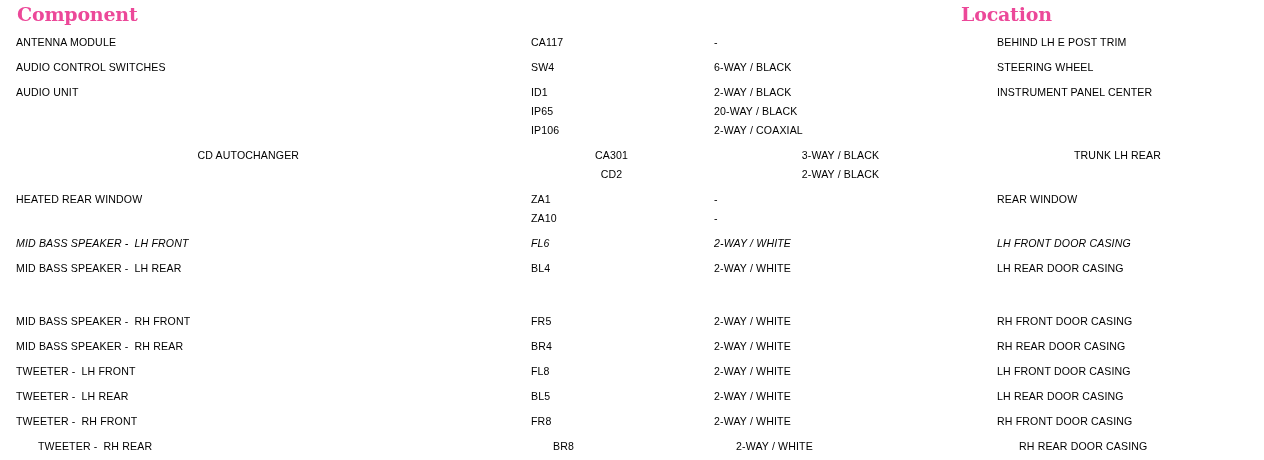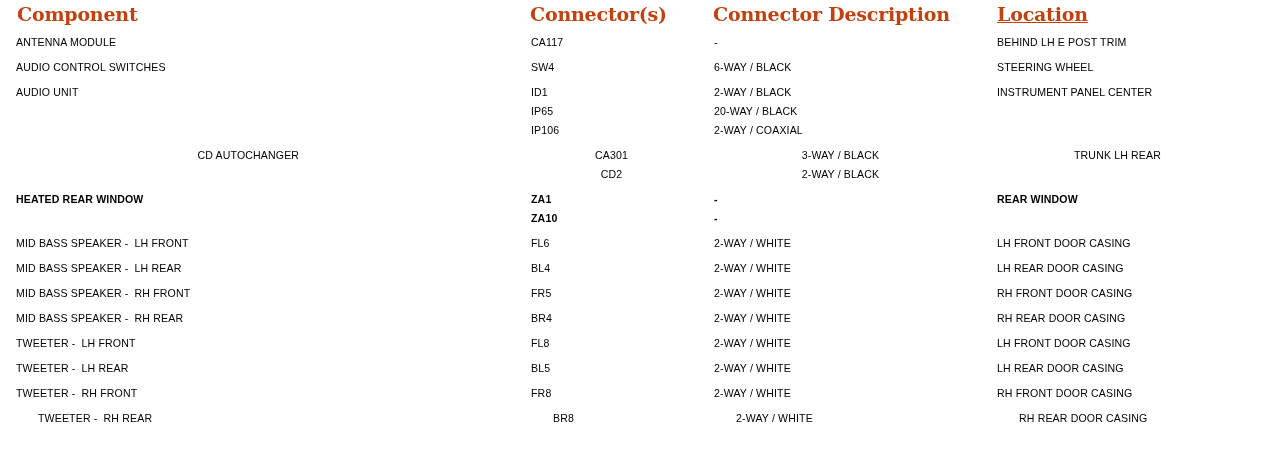--- a/index.html
+++ b/index.html
@@ -42,26 +42,26 @@
   }
   .header-cell {
     position: absolute;
     top: 2px;
     font-family: "DejaVu Serif", "Liberation Serif", serif;
     font-weight: bold;
     font-size: 19px;
     line-height: 24px;
     letter-spacing: -0.2px;
     white-space: nowrap;
-    color: #c2410c;
+    color: #ec4899;
   }
   .header-cell.col-component { left: 17px; }
   .header-cell.col-connector { left: 530px; }
   .header-cell.col-desc      { left: 713px; }
-  .header-cell.col-location  { left: 997px; text-decoration: underline; }
+  .header-cell.col-location  { left: 961px; }
 
   
   .rows {
     position: absolute;
     left: 0;
     top: 33px;
     width: 1176px;
   }
   .row {
     position: relative;
@@ -89,22 +89,20 @@
     visibility: hidden;
   }
 </style>
 </head>
 <body>
 
 <div class="sheet">
 
   <div class="header-row">
     <div class="header-cell col-component">Component</div>
-    <div class="header-cell col-connector">Connector(s)</div>
-    <div class="header-cell col-desc">Connector Description</div>
     <div class="header-cell col-location">Location</div>
   </div>
 
   <div class="rows">
       <div class="row" style="height: 25px;">
         <div class="cell col-component"><span class="line">ANTENNA MODULE</span></div>
         <div class="cell col-connector"><span class="line">CA117</span></div>
         <div class="cell col-desc"><span class="line">-</span></div>
         <div class="cell col-location"><span class="line">BEHIND LH E POST TRIM</span></div>
       </div>
@@ -119,39 +117,39 @@
         <div class="cell col-connector"><span class="line">ID1</span><span class="line">IP65</span><span class="line">IP106</span></div>
         <div class="cell col-desc"><span class="line">2-WAY / BLACK</span><span class="line">20-WAY / BLACK</span><span class="line">2-WAY / COAXIAL</span></div>
         <div class="cell col-location"><span class="line">INSTRUMENT PANEL CENTER</span><span class="line blank">&nbsp;</span><span class="line blank">&nbsp;</span></div>
       </div>
       <div class="row" style="height: 44px; text-align: center;">
         <div class="cell col-component"><span class="line">CD AUTOCHANGER</span><span class="line blank">&nbsp;</span></div>
         <div class="cell col-connector"><span class="line">CA301</span><span class="line">CD2</span></div>
         <div class="cell col-desc"><span class="line">3-WAY / BLACK</span><span class="line">2-WAY / BLACK</span></div>
         <div class="cell col-location"><span class="line">TRUNK LH REAR</span><span class="line blank">&nbsp;</span></div>
       </div>
-      <div class="row" style="height: 44px; font-weight: bold;">
+      <div class="row" style="height: 44px;">
         <div class="cell col-component"><span class="line">HEATED REAR WINDOW</span><span class="line blank">&nbsp;</span></div>
         <div class="cell col-connector"><span class="line">ZA1</span><span class="line">ZA10</span></div>
         <div class="cell col-desc"><span class="line">-</span><span class="line">-</span></div>
         <div class="cell col-location"><span class="line">REAR WINDOW</span><span class="line blank">&nbsp;</span></div>
       </div>
-      <div class="row" style="height: 25px;">
+      <div class="row" style="height: 25px; font-style: italic;">
         <div class="cell col-component"><span class="line">MID BASS SPEAKER -  LH FRONT</span></div>
         <div class="cell col-connector"><span class="line">FL6</span></div>
         <div class="cell col-desc"><span class="line">2-WAY / WHITE</span></div>
         <div class="cell col-location"><span class="line">LH FRONT DOOR CASING</span></div>
       </div>
       <div class="row" style="height: 25px;">
         <div class="cell col-component"><span class="line">MID BASS SPEAKER -  LH REAR</span></div>
         <div class="cell col-connector"><span class="line">BL4</span></div>
         <div class="cell col-desc"><span class="line">2-WAY / WHITE</span></div>
         <div class="cell col-location"><span class="line">LH REAR DOOR CASING</span></div>
       </div>
-      <div class="row" style="height: 25px;">
+      <div class="row" style="height: 25px; margin-top: 28px;">
         <div class="cell col-component"><span class="line">MID BASS SPEAKER -  RH FRONT</span></div>
         <div class="cell col-connector"><span class="line">FR5</span></div>
         <div class="cell col-desc"><span class="line">2-WAY / WHITE</span></div>
         <div class="cell col-location"><span class="line">RH FRONT DOOR CASING</span></div>
       </div>
       <div class="row" style="height: 25px;">
         <div class="cell col-component"><span class="line">MID BASS SPEAKER -  RH REAR</span></div>
         <div class="cell col-connector"><span class="line">BR4</span></div>
         <div class="cell col-desc"><span class="line">2-WAY / WHITE</span></div>
         <div class="cell col-location"><span class="line">RH REAR DOOR CASING</span></div>

